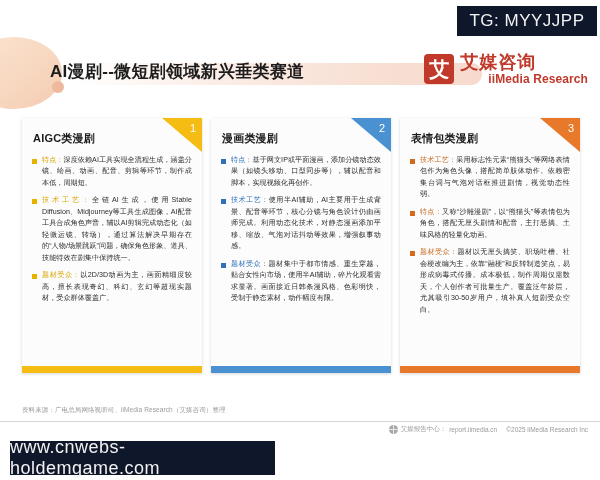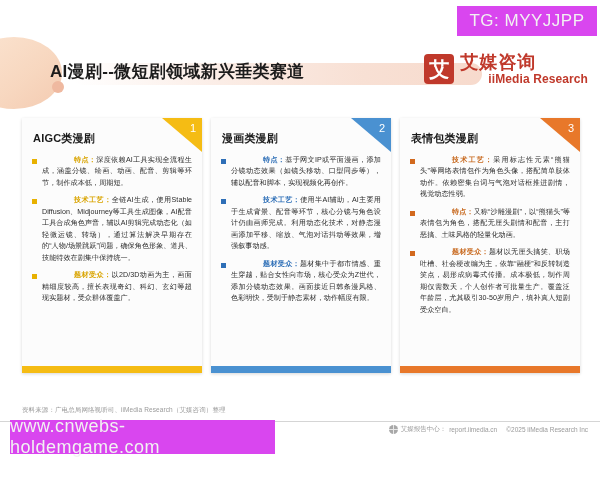--- a/index.html
+++ b/index.html
@@ -11,38 +11,38 @@
     height: 480px;
     background: #ffffff;
     font-family: "Liberation Sans", "DejaVu Sans", sans-serif;
     overflow: hidden;
     position: relative;
   }
 
   
   .wm-badge {
     position: absolute;
-    background: #d946ef;
+    background: #0f172a;
     color: #f2f2f2;
     font-family: "Liberation Sans", sans-serif;
     letter-spacing: 0.5px;
     z-index: 50;
     display: flex;
     align-items: center;
     justify-content: center;
   }
   #wm-top {
     top: 6px;
     left: 457px;
     width: 140px;
     height: 30px;
     font-size: 17px;
   }
   #wm-bottom {
-    top: 420px;
+    top: 441px;
     left: 10px;
     width: 265px;
     height: 34px;
     font-size: 18px;
   }
 
   
   .header {
     position: absolute;
     top: 45px;
@@ -189,22 +189,21 @@
     margin-right: 5px;
   }
   .bullet-text {
     font-size: 7.1px;
     line-height: 1.62;
     color: #2b2b2b;
     text-align: justify;
     letter-spacing: 0.05px;
   }
   .bullet-label {
-    font-weight: bold;
-    margin-left: 32px;
+    font-weight: normal;
   }
   .card-footbar {
     height: 7px;
     width: 100%;
     margin-top: 4px;
   }
 
   
   .c1 .bullet-sq { background: #e8b100; }
   .c1 .bullet-label { color: #d9a400; }
@@ -329,21 +328,21 @@
       <div class="bullet-row">
         <span class="bullet-sq"></span>
         <span class="bullet-text"><span class="bullet-label">特点：</span><span>基于网文IP或平面漫画，添加分镜动态效果（如镜头移动、口型同步等），辅以配音和脚本，实现视频化再创作。</span></span>
       </div>
       <div class="bullet-row">
         <span class="bullet-sq"></span>
         <span class="bullet-text"><span class="bullet-label">技术工艺：</span><span>使用半AI辅助，AI主要用于生成背景、配音等环节，核心分镜与角色设计仍由画师完成。利用动态化技术，对静态漫画添加平移、缩放、气泡对话抖动等效果，增强叙事动感。</span></span>
       </div>
       <div class="bullet-row">
         <span class="bullet-sq"></span>
-        <span class="bullet-text"><span class="bullet-label">题材受众：</span><span>题材集中于都市情感、重生穿越，贴合女性向市场，核心受众为Z世代，添加分镜动态效果。画面接近日韩条漫风格、色彩明快，受制于静态素材，动作幅度有限。</span></span>
+        <span class="bullet-text"><span class="bullet-label">题材受众：</span><span>题材集中于都市情感、重生穿越，贴合女性向市场，使用半AI辅助，碎片化观看需求显著。画面接近日韩条漫风格、色彩明快，受制于静态素材，动作幅度有限。</span></span>
       </div>
     </div>
     <div class="card-footbar"></div>
   </div>
 
   <div class="card c3">
     <div class="corner">
       <svg width="46" height="34" viewBox="0 0 46 34">
           <polygon points="46,0 46,34 6,0" fill="#e8782a"></polygon>
         </svg>

